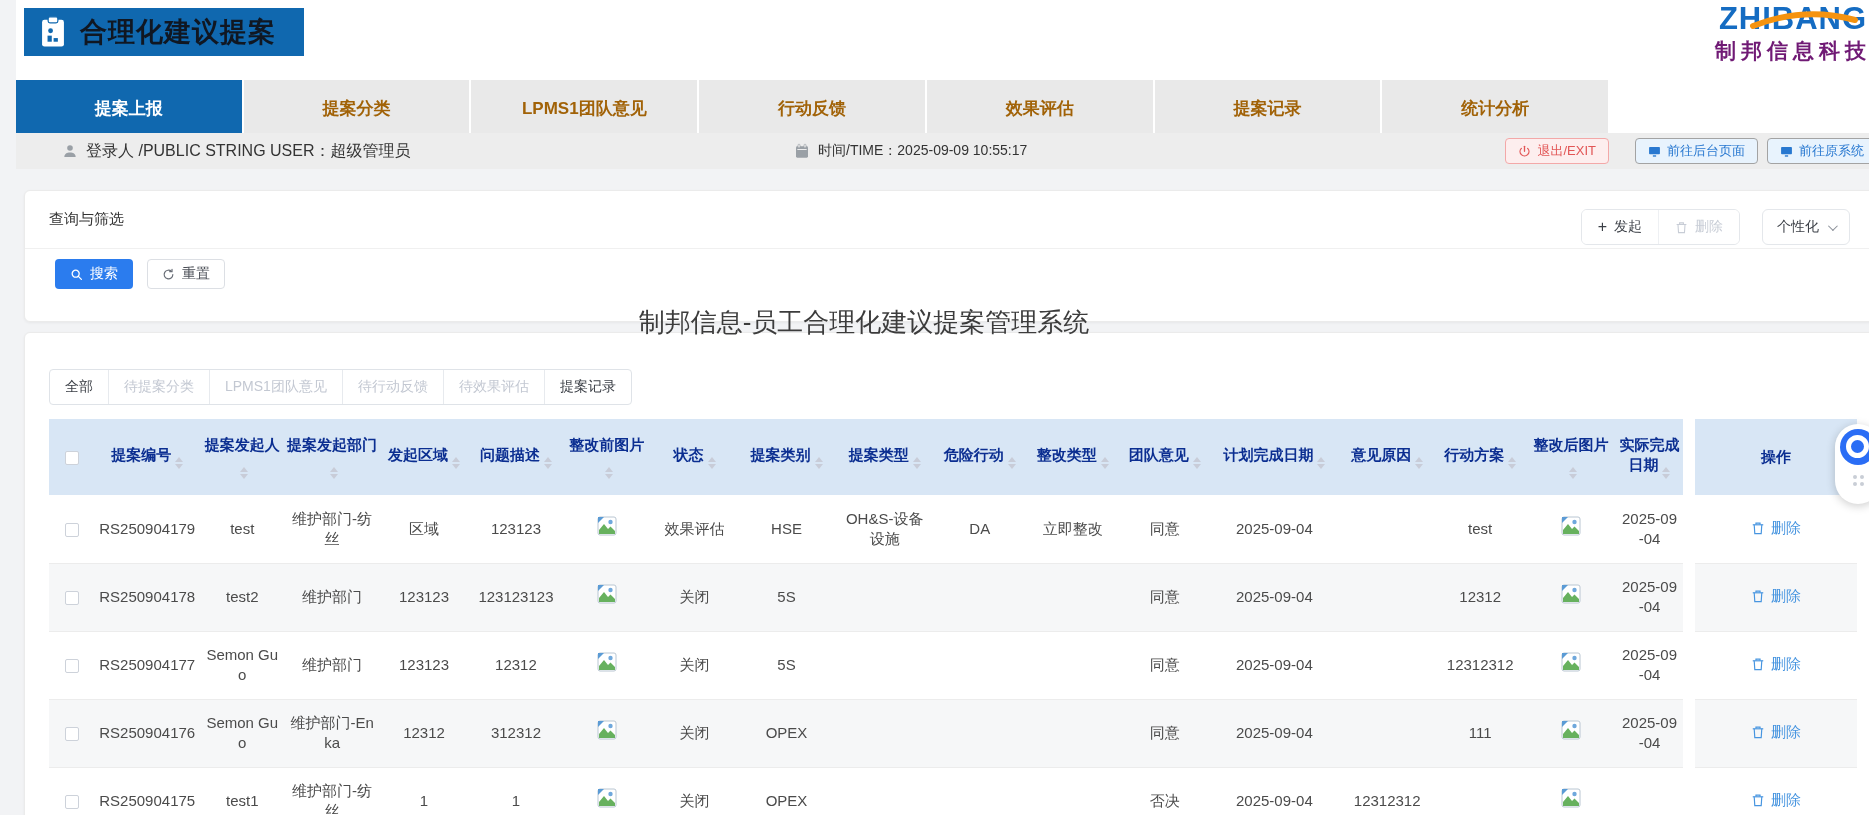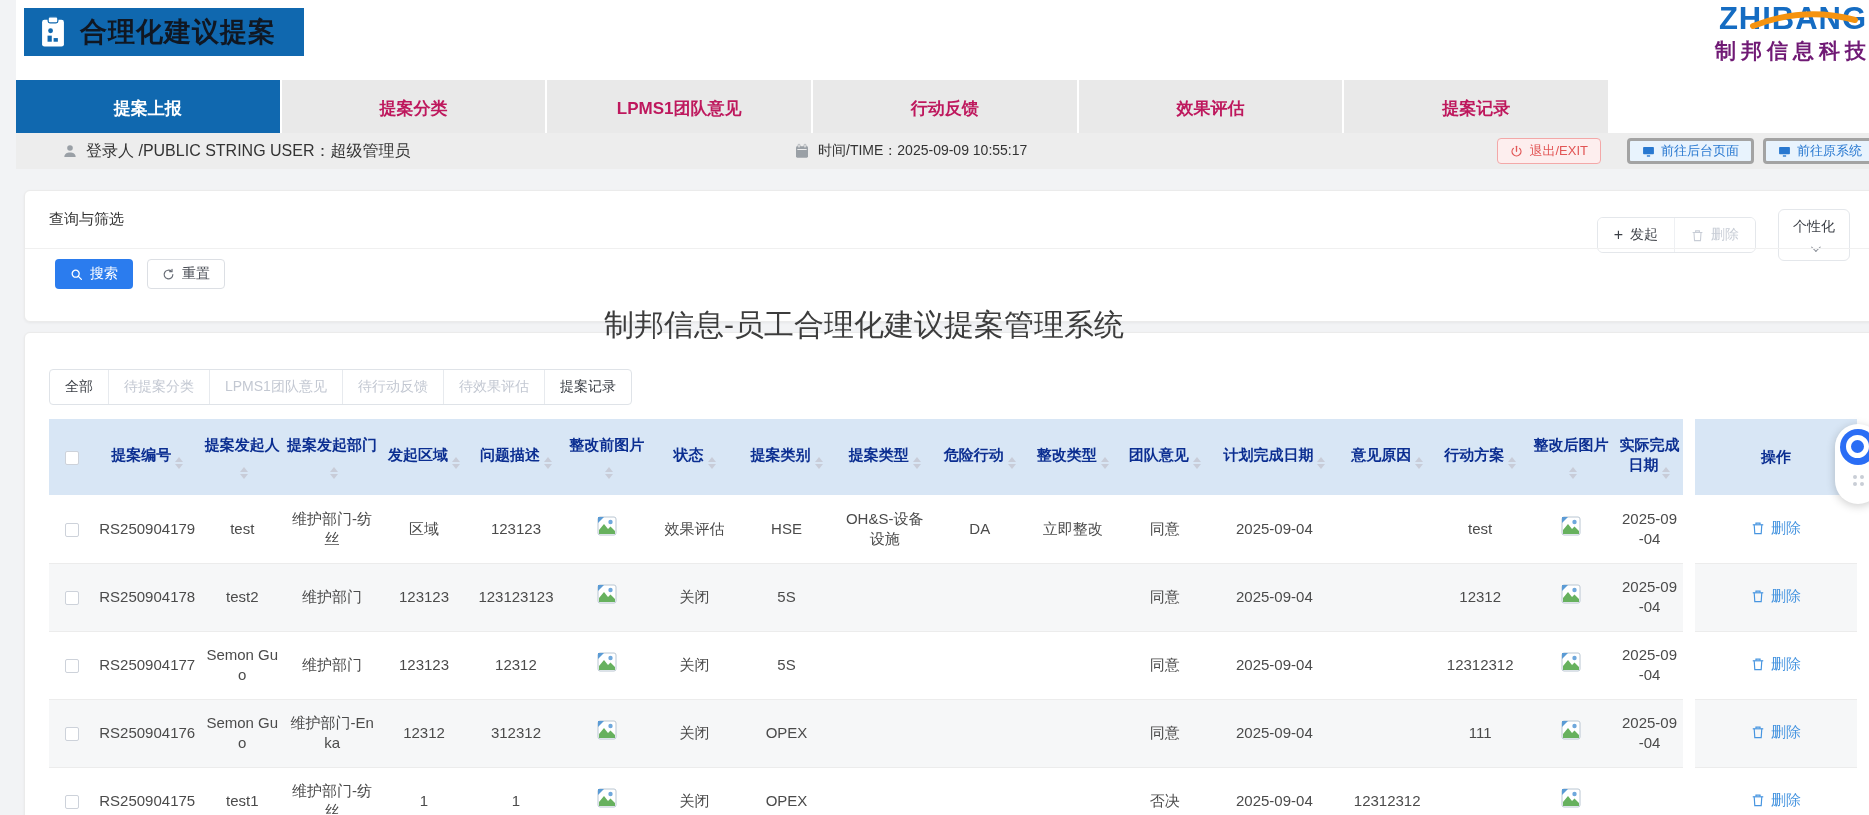--- a/index.html
+++ b/index.html
@@ -16,52 +16,52 @@
 
   
   .logo { position:absolute; right:14px; top:2px; text-align:center; }
   .logo-brand { position:relative; font-size:31px; font-weight:800; color:#156cc2; letter-spacing:1px; line-height:34px; font-style:normal; }
   .logo-swoosh { position:absolute; left:34px; top:4px; pointer-events:none; }
   .logo-sub { font-size:21px; color:#701a75; letter-spacing:5px; font-weight:600; line-height:30px; }
 
   
   .tabrow { position:absolute; left:0; top:80px; right:0; height:57px; background:#fff; }
   .tabbar { display:flex; gap:2px; width:1592px; height:57px; }
-  .tab { flex:1; background:#e9e9e9; color:#be185d; font-weight:bold; font-size:17px; display:flex; align-items:center; justify-content:center; cursor:pointer; }
+  .tab { flex:1; background:#e9e9e9; color:#a16207; font-weight:bold; font-size:17px; display:flex; align-items:center; justify-content:center; cursor:pointer; }
   .tab.active { background:#1068af; color:#fff; }
 
   
   .userbar { position:absolute; left:0; top:133px; right:0; height:36px; background:#ededed; }
   .ub-login { position:absolute; left:46px; top:0; height:36px; display:flex; align-items:center; gap:8px; font-size:16px; color:#333; }
   .ub-time  { position:absolute; left:778px; top:0; height:36px; display:flex; align-items:center; gap:8px; font-size:14px; color:#333; }
   .ub-actions { position:absolute; right:8px; top:5px; display:flex; align-items:center; }
   .ub-btn { height:26px; display:flex; align-items:center; gap:6px; padding:0 12px; font-size:13px; border-radius:4px; cursor:pointer; white-space:nowrap; }
   .ub-btn.exit { background:#fdeeee; border:1px solid #f3a8a8; color:#e25555; margin-right:26px; }
-  .ub-btn.blue { background:#e8f3fd; border:3px solid #a3a3a3; color:#2878d0; }
+  .ub-btn.blue { background:#e8f3fd; border:1px solid #a3a3a3; color:#2878d0; }
   .ub-btn.blue + .ub-btn.blue { margin-left:9px; }
 
   
   .card { position:absolute; background:#fff; border:1px solid #ebebeb; border-radius:6px; box-shadow:0 1px 3px rgba(0,0,0,.05); }
   .card.filter { left:8px; right:10px; top:190px; height:132px; }
   .fc-title { position:absolute; left:24px; top:19px; font-size:15px; color:#333; }
   .fc-actions { position:absolute; right:24px; top:18px; display:flex; align-items:center; gap:22px; }
   .btn-group { display:flex; border:1px solid #e4e7eb; border-radius:6px; overflow:hidden; background:#fff; }
   .bg-btn { padding:8px 16px; font-size:14px; color:#3b3f46; display:flex; align-items:center; gap:7px; cursor:pointer; background:#fff; }
   .bg-btn + .bg-btn { border-left:1px solid #eef0f3; }
   .bg-btn.disabled { color:#c8cdd6; cursor:default; }
   .plus-glyph { font-size:16px; line-height:14px; }
-  .btn-pers { border:1px solid #e4e7eb; border-radius:6px; padding:8px 14px; font-size:14px; color:#3b3f46; display:flex; align-items:center; gap:9px; cursor:pointer; background:#fff;flex-direction:column; }
+  .btn-pers { border:1px solid #e4e7eb; border-radius:6px; padding:8px 14px; font-size:14px; color:#3b3f46; display:flex; align-items:center; gap:9px; cursor:pointer; background:#fff; }
   .chev { width:7px; height:7px; border-right:1.6px solid #8a8f98; border-bottom:1.6px solid #8a8f98; transform:rotate(45deg) translateY(-2px); }
   .fc-divider { position:absolute; left:0; right:0; top:57px; border-top:1px solid #f0f0f0; }
   .fc-searchrow { position:absolute; left:30px; top:68px; display:flex; gap:14px;border-radius:7px; }
   .btn-search { height:30px; background:#2b7cee; color:#fff; border:none; border-radius:4px; padding:0 15px; font-size:14px; display:flex; align-items:center; gap:7px; cursor:pointer; }
   .btn-reset { height:30px; background:#fff; color:#4a4e56; border:1px solid #dcdfe4; border-radius:4px; padding:0 14px; font-size:14px; display:flex; align-items:center; gap:7px; cursor:pointer; }
 
   
-  .watermark { position:absolute; left:0; top:305px; width:1696px; text-align:center; font-size:30px; color:#3c3c3c; z-index:5; font-weight:500; }
+  .watermark { position:absolute; left:0; top:305px; width:1696px; text-align:center; font-size:26px; color:#3c3c3c; z-index:5; font-weight:500; }
 
   
   .card.table-card { left:8px; right:10px; top:332px; height:560px; }
   .chips { position:absolute; left:24px; top:36px; display:inline-flex; border:1px solid #dfe3e8; border-radius:4px; overflow:hidden; background:#fff; }
   .chip { padding:8px 15px; font-size:14px; color:#3b3f46; cursor:pointer; white-space:nowrap; }
   .chip + .chip { border-left:1px solid #e7eaee; }
   .chip.disabled { color:#c3c8d2; cursor:default; }
 
   .table-wrap { position:absolute; left:24px; top:86px; display:flex; }
   table { border-collapse:collapse; table-layout:fixed; }
@@ -115,20 +115,21 @@
   </div>
 
   <div class="tabrow">
     <div class="tabbar" id="tabbar">
         <div class="tab active">提案上报</div>
         <div class="tab">提案分类</div>
         <div class="tab">LPMS1团队意见</div>
         <div class="tab">行动反馈</div>
         <div class="tab">效果评估</div>
         <div class="tab">提案记录</div>
+        <div class="tab">统计分析</div>
       </div>
   </div>
 
   <div class="userbar">
     <div class="ub-login">
       <svg class="icon-gray" width="16" height="16" viewBox="0 0 24 24" fill="currentColor">
         <circle cx="12" cy="7.5" r="4.2"></circle>
           <path d="M3.5 21c0-4.4 4-6.6 8.5-6.6s8.5 2.2 8.5 6.6z"></path>
       </svg>
       <span>登录人 /PUBLIC STRING USER：超级管理员</span>

